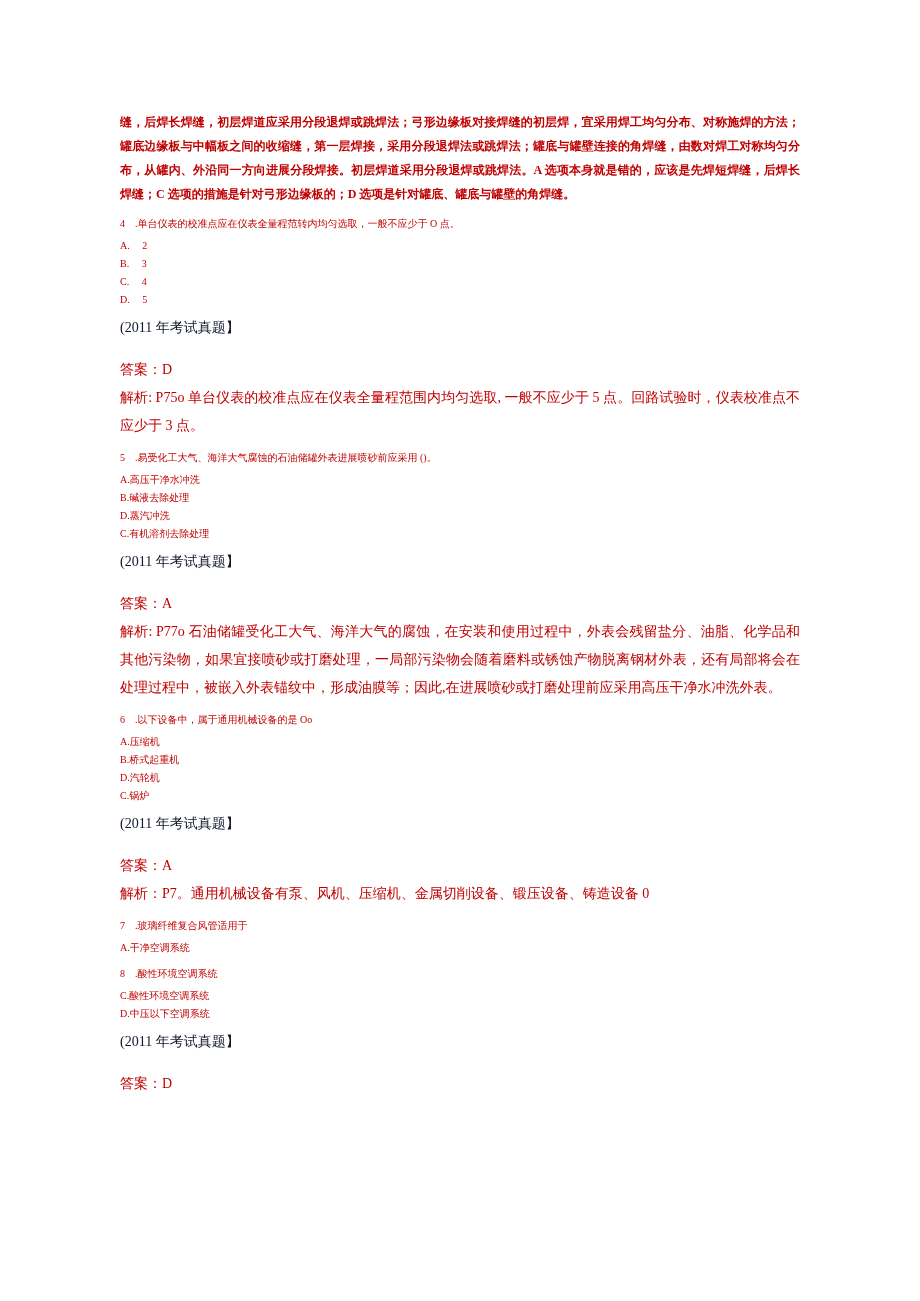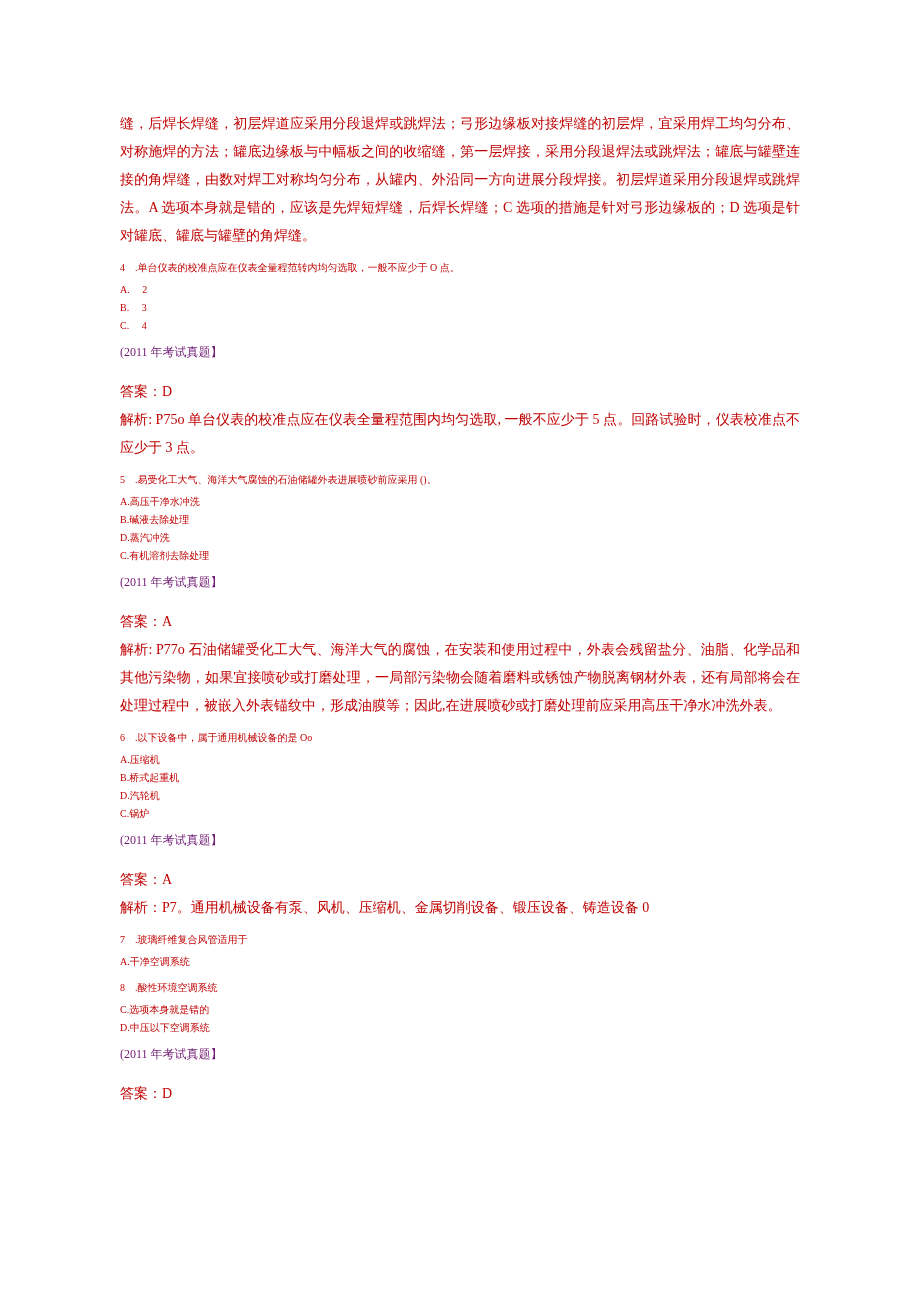--- a/index.html
+++ b/index.html
@@ -7,42 +7,43 @@
     padding: 0;
     background: #ffffff;
     font-family: "SimSun", "宋体", serif;
     width: 920px;
   }
   .page {
     padding: 110px 120px 60px 120px;
     box-sizing: border-box;
   }
   .para {
-    font-size: 14px;
+    font-size: 12px;
     line-height: 2.0;
     color: #c00000;
     margin: 0 0 4px 0;
     text-align: justify;
+    font-weight: bold;
   }
   .q-line {
     font-size: 10px;
     line-height: 2.0;
     color: #c00000;
     margin: 8px 0 4px 0;
   }
   .opt {
     font-size: 10px;
     line-height: 1.6;
     color: #c00000;
     margin: 2px 0 2px 0;
   }
   .tag {
-    font-size: 12px;
+    font-size: 14px;
     line-height: 2.0;
-    color: #701a75;
+    color: #0f172a;
     margin: 6px 0 4px 0;
   }
   .ans {
     font-size: 14px;
     line-height: 2.0;
     color: #c00000;
     margin: 14px 0 0 0;
   }
   .ana {
     font-size: 14px;
@@ -56,20 +57,21 @@
 <body>
 
 <div class="page">
 
   <p class="para">缝，后焊长焊缝，初层焊道应采用分段退焊或跳焊法；弓形边缘板对接焊缝的初层焊，宜采用焊工均匀分布、对称施焊的方法；罐底边缘板与中幅板之间的收缩缝，第一层焊接，采用分段退焊法或跳焊法；罐底与罐壁连接的角焊缝，由数对焊工对称均匀分布，从罐内、外沿同一方向进展分段焊接。初层焊道采用分段退焊或跳焊法。A 选项本身就是错的，应该是先焊短焊缝，后焊长焊缝；C 选项的措施是针对弓形边缘板的；D 选项是针对罐底、罐底与罐壁的角焊缝。</p>
 
   <p class="q-line">4　.单台仪表的校准点应在仪表全量程范转内均匀选取，一般不应少于 O 点。</p>
   <p class="opt">A.　 2</p>
   <p class="opt">B.　 3</p>
   <p class="opt">C.　 4</p>
+  <p class="opt">D.　 5</p>
   <p class="tag">(2011 年考试真题】</p>
   <p class="ans">答案：D</p>
   <p class="ana">解析: P75o 单台仪表的校准点应在仪表全量程范围内均匀选取, 一般不应少于 5 点。回路试验时，仪表校准点不应少于 3 点。</p>
 
   <p class="q-line">5　.易受化工大气、海洋大气腐蚀的石油储罐外表进展喷砂前应采用 ()。</p>
   <p class="opt">A.高压干净水冲洗</p>
   <p class="opt">B.碱液去除处理</p>
   <p class="opt">D.蒸汽冲洗</p>
   <p class="opt">C.有机溶剂去除处理</p>
   <p class="tag">(2011 年考试真题】</p>
@@ -81,18 +83,18 @@
   <p class="opt">B.桥式起重机</p>
   <p class="opt">D.汽轮机</p>
   <p class="opt">C.锅炉</p>
   <p class="tag">(2011 年考试真题】</p>
   <p class="ans">答案：A</p>
   <p class="ana">解析：P7。通用机械设备有泵、风机、压缩机、金属切削设备、锻压设备、铸造设备 0</p>
 
   <p class="q-line">7　.玻璃纤维复合风管适用于</p>
   <p class="opt">A.干净空调系统</p>
   <p class="q-line">8　.酸性环境空调系统</p>
-  <p class="opt">C.选项本身就是错的</p>
+  <p class="opt">C.酸性环境空调系统</p>
   <p class="opt">D.中压以下空调系统</p>
   <p class="tag">(2011 年考试真题】</p>
   <p class="ans">答案：D</p>
 
 </div>
 
 </body></html>

